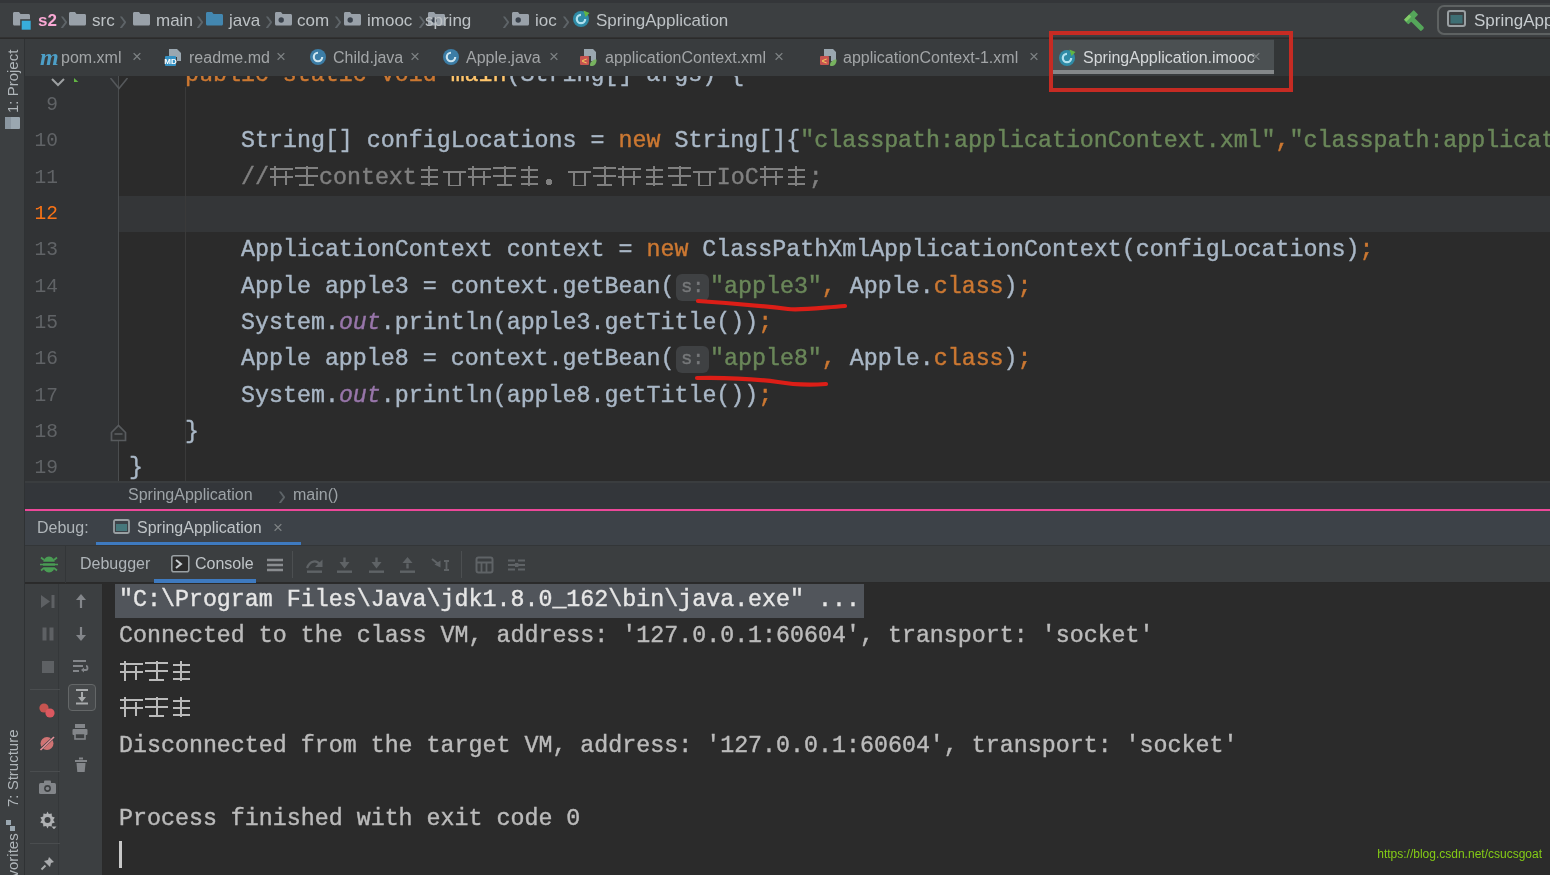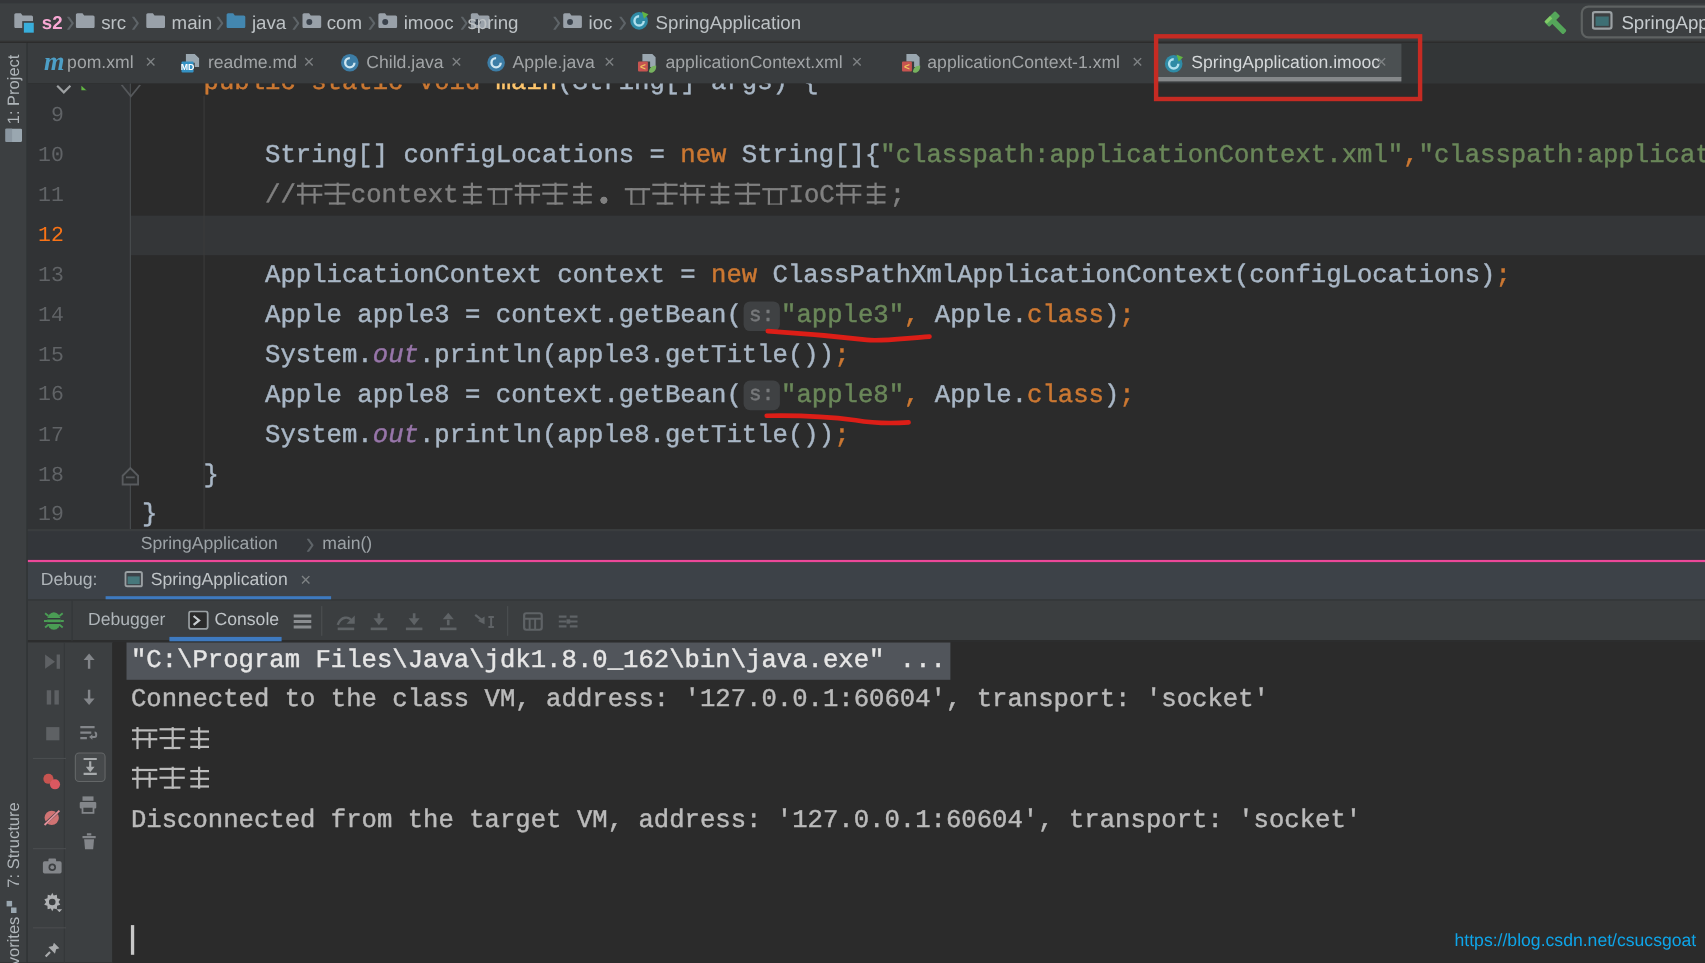--- a/index.html
+++ b/index.html
@@ -51,21 +51,21 @@
 #console {position:absolute;left:103px;top:584px;width:1447px;height:291px;background:#2B2B2B;overflow:hidden}
 #conleft {position:absolute;left:25px;top:584px;width:78px;height:291px;background:#3C3F41;border-right:1px solid #2A2A2A}
 #conleft .sep {position:absolute;left:33px;top:0;width:1px;height:291px;background:#35383A}
 .conl {position:absolute;left:16px;width:1431px;height:36.45px;line-height:36.45px;
   font-family:"Liberation Mono",monospace;font-size:23.3px;color:#BBBBBB;white-space:pre;-webkit-text-stroke:0.4px}
 .consel {background:#51555B;color:#E6E6E6;padding:5px 4px 5px 4px;margin-left:-4px}
 .selbox {position:absolute;left:68px;top:684px;width:28px;height:27px;background:#46494B;border:1px solid #646768;border-radius:4px}
 
 #stripe {position:absolute;left:0;top:39px;width:25px;height:836px;background:#3C3F41;border-right:1px solid #2F3234}
 .vlabel {position:absolute;transform:rotate(-90deg);transform-origin:0 0;font-size:15px;color:#B0B6BA;white-space:nowrap}
-#wm {position:absolute;right:8px;top:847px;font-size:16px;color:#0ea5e9}
+#wm {position:absolute;right:8px;top:847px;font-size:12px;color:#84cc16}
 </style></head><body>
 
 <div id="navbar">
 <div class="abs" style="left:0;top:0;width:1550px;height:3px;background:#343639"></div>
 <div class="abs" style="left:12px;top:10px"><svg width="21" height="21" viewBox="0 0 21 21">
         <path fill="#99A1A9" d="M1 3.5c0-.8.6-1.5 1.4-1.5h4.6l1.5 2h8.1c.8 0 1.4.7 1.4 1.5v8.5c0 .8-.6 1.5-1.4 1.5H2.4c-.8 0-1.4-.7-1.4-1.5z"></path>
         <rect x="8.2" y="9.2" width="11.5" height="11.5" fill="#3C3F41"></rect>
         <rect x="9.7" y="10.7" width="9" height="9" fill="#38AEDB"></rect>
       </svg></div>
     <div class="bc-txt" style="left:38px"><b style="color:#f9a8d4">s2</b></div>
@@ -369,20 +369,21 @@
 <div class="abs" style="left:30px;top:689px;width:30px;height:1px;background:#4A4D4F"></div>
 <div class="abs" style="left:30px;top:771px;width:30px;height:1px;background:#4A4D4F"></div>
 <div class="abs" style="left:30px;top:843px;width:30px;height:1px;background:#4A4D4F"></div>
 
 <div id="console">
 <div class="conl" style="top:-2.2px"><span class="consel">"C:\Program Files\Java\jdk1.8.0_162\bin\java.exe" ...</span></div>
 <div class="conl" style="top:34.2px">Connected to the class VM, address: '127.0.0.1:60604', transport: 'socket'</div>
 <div class="conl" style="top:70.7px"><i class="cj cj1"></i><i class="cj cj2"></i><i class="cj cj3"></i></div>
 <div class="conl" style="top:107.1px"><i class="cj cj1"></i><i class="cj cj2"></i><i class="cj cj3"></i></div>
 <div class="conl" style="top:143.6px">Disconnected from the target VM, address: '127.0.0.1:60604', transport: 'socket'</div>
+<div class="conl" style="top:216.5px">Process finished with exit code 0</div>
 <div class="abs" style="left:16px;top:257px;width:2.5px;height:27px;background:#C8C8C8"></div>
 </div>
 
 <div id="stripe">
 <div class="vlabel" style="left:4px;top:74px">1: Project</div>
 <div class="abs" style="left:4px;top:76px"><svg width="17" height="16" viewBox="0 0 17 16">
         <rect x="1" y="2" width="15" height="12" rx="1" fill="#9AA7B0"></rect>
         <rect x="1" y="2" width="6" height="12" fill="#8A96A0"></rect>
       </svg></div>
 <div class="vlabel" style="left:4px;top:768px">7: Structure</div>

